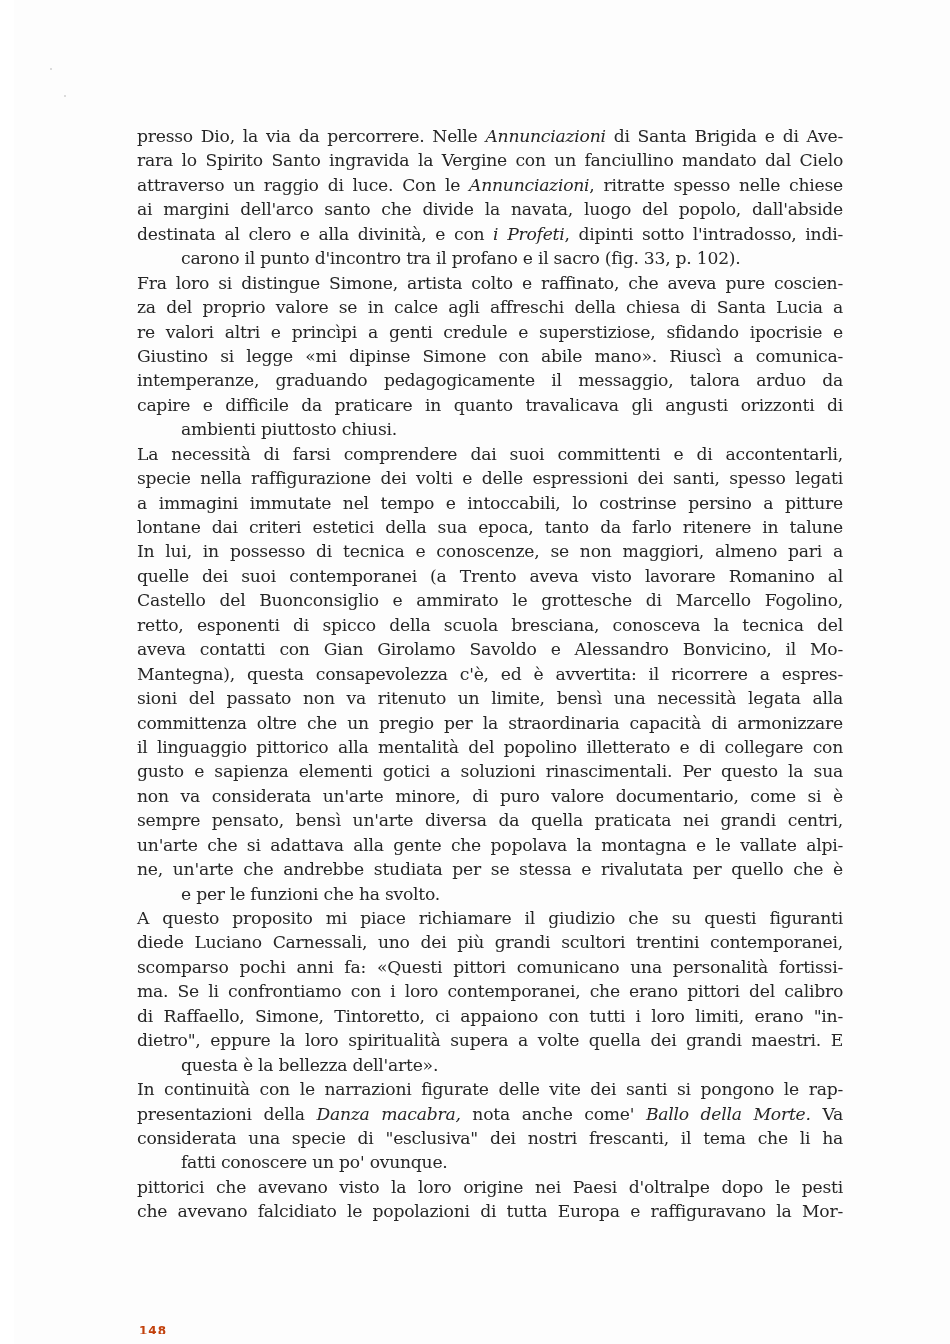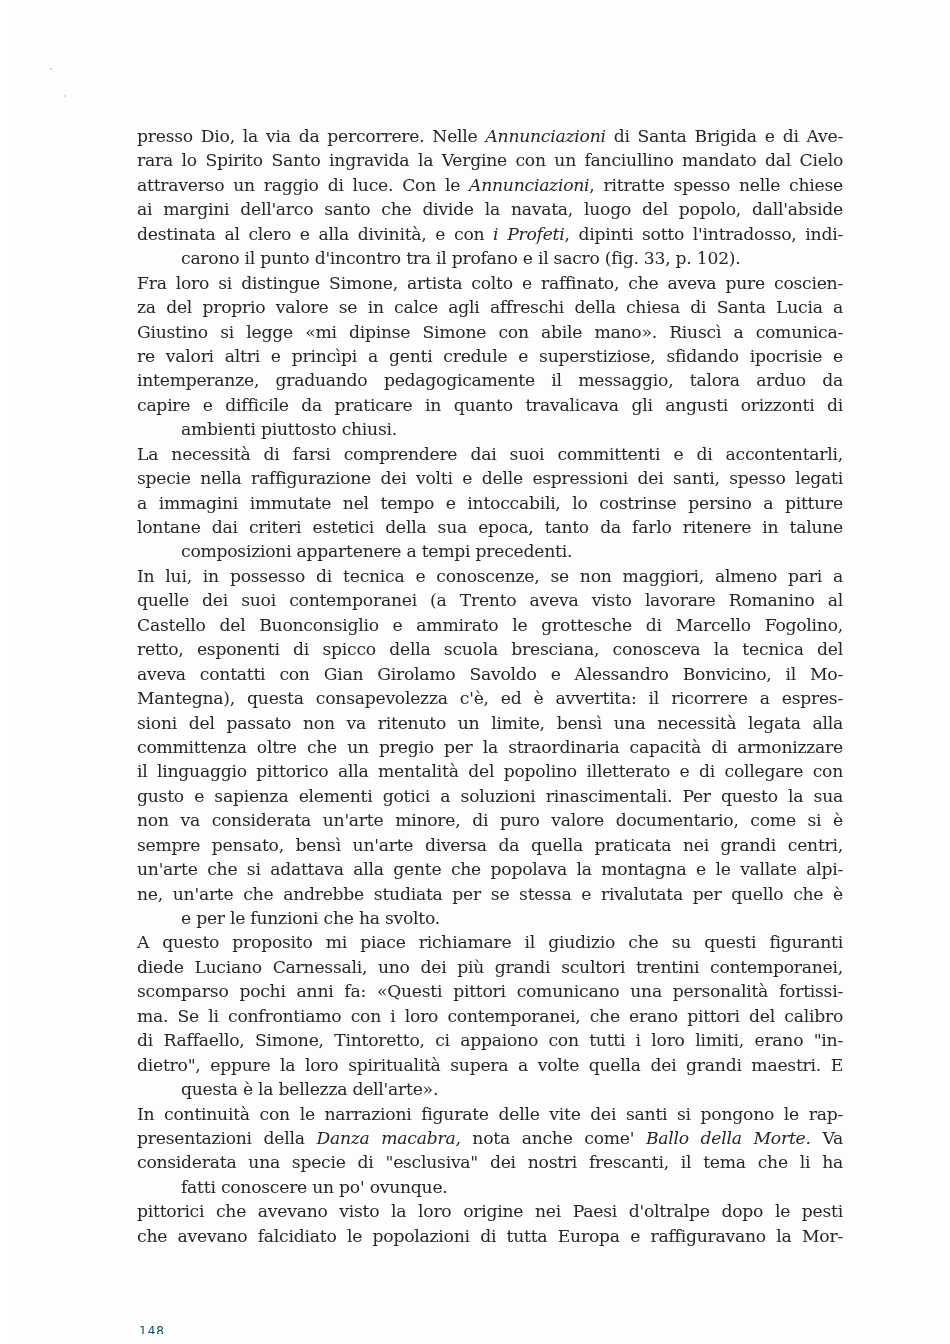--- a/index.html
+++ b/index.html
@@ -11,51 +11,50 @@
     font-size: 17.2px; line-height: 24.45px; color: #262626;
     letter-spacing: -0.25px;
   }
   .line { display: block; white-space: nowrap; text-align: justify; text-align-last: justify; height: 24.45px; overflow: visible; }
   .line.last { text-align-last: left; margin-left: 44px; }
   .line .seg { }
   .line .it { font-style: italic; }
   .page-number {
     position: absolute; left: 125px; top: 1324px;
     font-family: "DejaVu Sans", "Liberation Sans", sans-serif;
-    font-size: 12px; color: #0c4a6e; letter-spacing: 1px;
-    height: 10px; overflow: hidden;
+    font-size: 12px; color: #c2410c; letter-spacing: 1px;
+    height: 10px; overflow: hidden; font-weight: bold;
   }
   .speck { position: absolute; width: 2px; height: 2px; background: #cfcfcf; border-radius: 1px; }
 </style>
 </head>
 <body>
 
 <div class="page">
   <div class="speck" style="left:36px;top:68px;"></div>
   <div class="speck" style="left:50px;top:95px;"></div>
 
   <div class="text-block" id="text-block">
       <span class="line"><span class="seg">presso Dio, la via da percorrere. Nelle </span><span class="seg it">Annunciazioni</span><span class="seg"> di Santa Brigida e di Ave-</span></span>
       <span class="line"><span class="seg">rara lo Spirito Santo ingravida la Vergine con un fanciullino mandato dal Cielo</span></span>
       <span class="line"><span class="seg">attraverso un raggio di luce. Con le </span><span class="seg it">Annunciazioni</span><span class="seg">, ritratte spesso nelle chiese</span></span>
       <span class="line"><span class="seg">ai margini dell'arco santo che divide la navata, luogo del popolo, dall'abside</span></span>
       <span class="line"><span class="seg">destinata al clero e alla divinità, e con </span><span class="seg it">i Profeti</span><span class="seg">, dipinti sotto l'intradosso, indi-</span></span>
       <span class="line last"><span class="seg">carono il punto d'incontro tra il profano e il sacro (fig. 33, p. 102).</span></span>
       <span class="line"><span class="seg">Fra loro si distingue Simone, artista colto e raffinato, che aveva pure coscien-</span></span>
       <span class="line"><span class="seg">za del proprio valore se in calce agli affreschi della chiesa di Santa Lucia a</span></span>
+      <span class="line"><span class="seg">re valori altri e princìpi a genti credule e superstiziose, sfidando ipocrisie e</span></span>
       <span class="line"><span class="seg">Giustino si legge «mi dipinse Simone con abile mano». Riuscì a comunica-</span></span>
-      <span class="line"><span class="seg">re valori altri e princìpi a genti credule e superstiziose, sfidando ipocrisie e</span></span>
       <span class="line"><span class="seg">intemperanze, graduando pedagogicamente il messaggio, talora arduo da</span></span>
       <span class="line"><span class="seg">capire e difficile da praticare in quanto travalicava gli angusti orizzonti di</span></span>
       <span class="line last"><span class="seg">ambienti piuttosto chiusi.</span></span>
       <span class="line"><span class="seg">La necessità di farsi comprendere dai suoi committenti e di accontentarli,</span></span>
       <span class="line"><span class="seg">specie nella raffigurazione dei volti e delle espressioni dei santi, spesso legati</span></span>
       <span class="line"><span class="seg">a immagini immutate nel tempo e intoccabili, lo costrinse persino a pitture</span></span>
       <span class="line"><span class="seg">lontane dai criteri estetici della sua epoca, tanto da farlo ritenere in talune</span></span>
-      <span class="line last"><span class="seg">composizioni appartenere a tempi precedenti.</span></span>
       <span class="line"><span class="seg">In lui, in possesso di tecnica e conoscenze, se non maggiori, almeno pari a</span></span>
       <span class="line"><span class="seg">quelle dei suoi contemporanei (a Trento aveva visto lavorare Romanino al</span></span>
       <span class="line"><span class="seg">Castello del Buonconsiglio e ammirato le grottesche di Marcello Fogolino,</span></span>
       <span class="line"><span class="seg">retto, esponenti di spicco della scuola bresciana, conosceva la tecnica del</span></span>
       <span class="line"><span class="seg">aveva contatti con Gian Girolamo Savoldo e Alessandro Bonvicino, il Mo-</span></span>
       <span class="line"><span class="seg">Mantegna), questa consapevolezza c'è, ed è avvertita: il ricorrere a espres-</span></span>
       <span class="line"><span class="seg">sioni del passato non va ritenuto un limite, bensì una necessità legata alla</span></span>
       <span class="line"><span class="seg">committenza oltre che un pregio per la straordinaria capacità di armonizzare</span></span>
       <span class="line"><span class="seg">il linguaggio pittorico alla mentalità del popolino illetterato e di collegare con</span></span>
       <span class="line"><span class="seg">gusto e sapienza elementi gotici a soluzioni rinascimentali. Per questo la sua</span></span>

